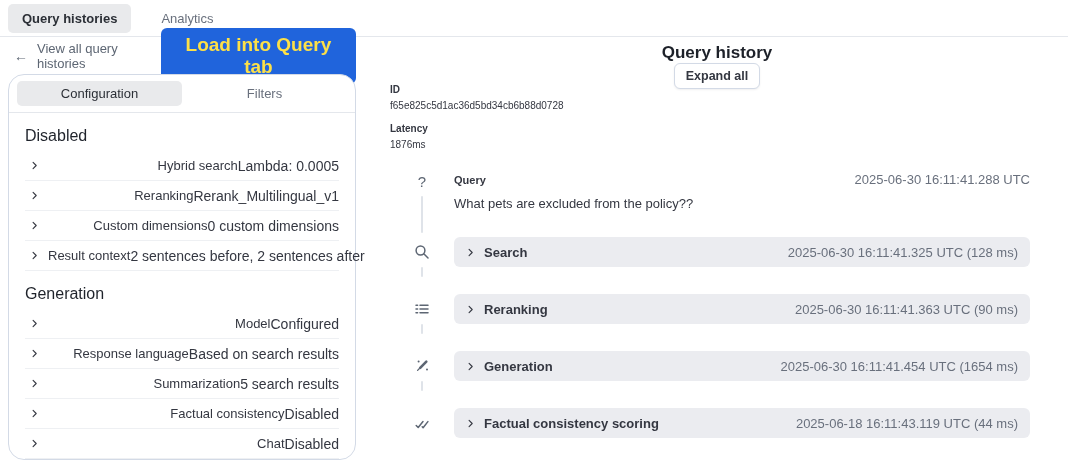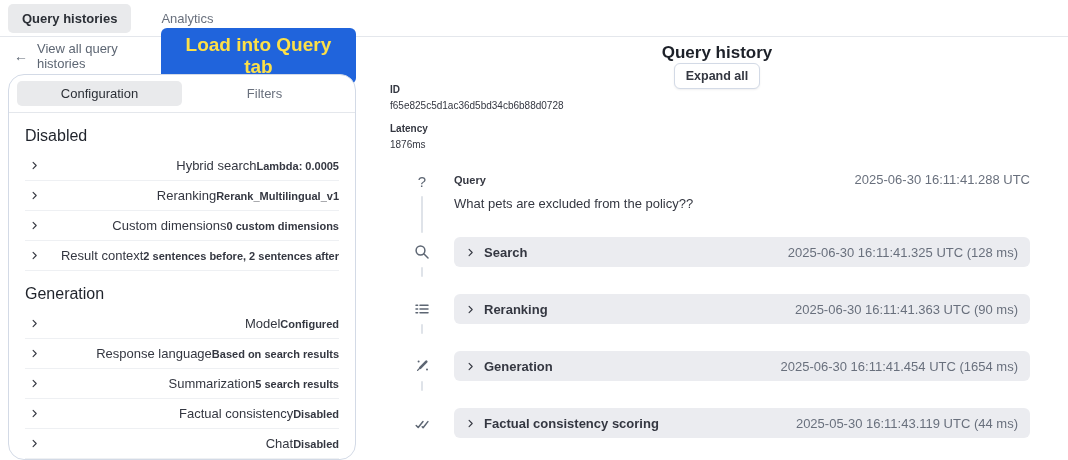--- a/index.html
+++ b/index.html
@@ -98,21 +98,21 @@
   }
   .cfg-row {
     display: flex;
     align-items: center;
     height: 30px;
     border-bottom: 1px solid #eef0f3;
     cursor: pointer;
   }
   .cfg-chev { display: flex; margin: 0 9px 0 5px; color: #343741; flex: none; }
   .cfg-label { font-size: 13px; color: #343741; flex: 1; white-space: nowrap; text-align: right; }
-  .cfg-value { font-size: 11px; font-weight: 700; color: #343741; white-space: nowrap; }
+  .cfg-value { font-size: 14px; font-weight: 400; color: #343741; white-space: nowrap; }
 
   
   .right-header {
     margin-top: 6px;
     height: 30px;
     display: flex;
     align-items: center;
     justify-content: space-between;
     flex-direction: column;
   }
@@ -419,19 +419,19 @@
           </span>
 
         </div>
         <div class="acc">
           <span class="acc-chev">
             <svg width="9" height="9" viewBox="0 0 16 16">
                 <path d="M5.5 2.5L11 8l-5.5 5.5" fill="none" stroke="currentColor" stroke-width="2" stroke-linecap="round" stroke-linejoin="round"></path>
               </svg>
           </span>
           <span class="acc-label">Factual consistency scoring</span>
-          <span class="acc-time">2025-05-30 16:11:43.119 UTC (44 ms)</span>
+          <span class="acc-time">2025-06-18 16:11:43.119 UTC (44 ms)</span>
         </div>
       </div>
 
     </div>
   </div>
 </div>
 
 </body></html>

